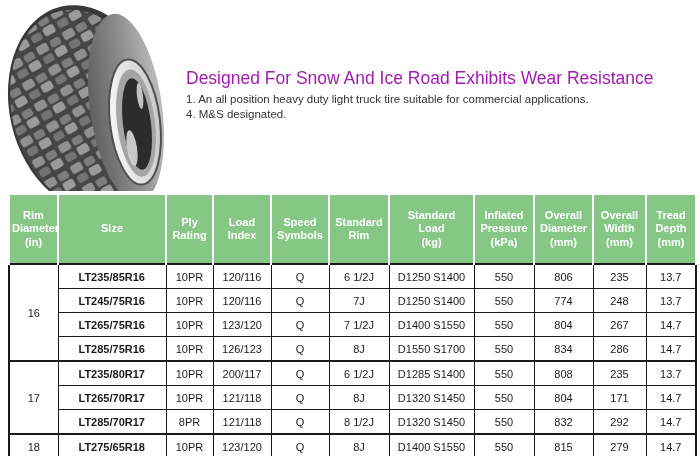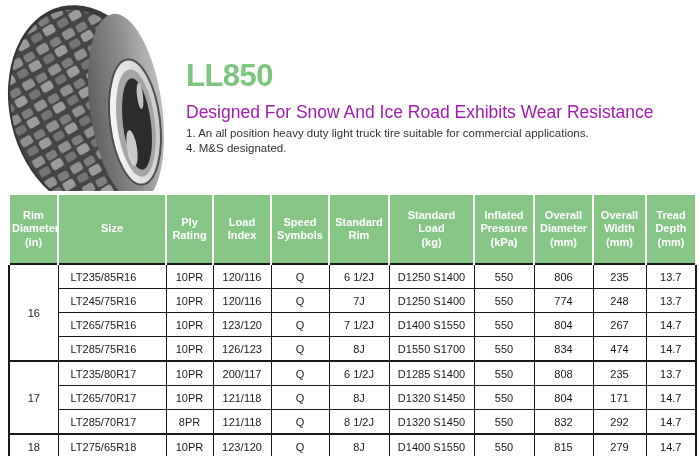--- a/index.html
+++ b/index.html
@@ -29,21 +29,21 @@
     border:2px solid #ffffff;border-bottom:0;
     white-space:pre-line;padding:0 2px;
   }
   table.spec tbody{border:2px solid var(--tbl-border,#1a1a1a);}
   table.spec td{
     border:1px solid var(--tbl-border,#1a1a1a);
     font-size:11px;color:#1a1a1a;background:#fff;
     height:23px;text-align:center;vertical-align:middle;
     padding:0 3px;white-space:nowrap;overflow:hidden;
   }
-  table.spec td.size-cell{text-align:left;padding-left:12px;}
+  table.spec td.size-cell{text-align:left;padding-left:20px;font-weight:bold;}
   table.spec tr.group-start td{border-top:2px solid var(--tbl-border,#1a1a1a);}
 </style>
 </head>
 <body>
 
 <div class="page">
 
   <div class="tire">
     <svg width="168" height="191" viewBox="0 0 168 191" xmlns="http://www.w3.org/2000/svg">
       <defs>
@@ -71,21 +71,20 @@
       <ellipse cx="122" cy="108" rx="36" ry="95" fill="url(#sidewall)" transform="rotate(-8 122 108)"></ellipse>
       <ellipse cx="131" cy="122" rx="25" ry="63" fill="url(#rimring)" stroke="#4f4f4f" stroke-width="2" transform="rotate(-7 131 122)"></ellipse>
       <ellipse cx="132" cy="123" rx="19" ry="54" fill="#a5a5a5" transform="rotate(-7 132 123)"></ellipse>
       <ellipse cx="133" cy="124" rx="14" ry="46" fill="#2c2c2c" transform="rotate(-7 133 124)"></ellipse>
       <ellipse cx="128" cy="148" rx="5" ry="18" fill="#d9d9d9" opacity="0.9" transform="rotate(-9 128 148)"></ellipse>
       <ellipse cx="136" cy="96" rx="3" ry="13" fill="#e9e9e9" opacity="0.8" transform="rotate(-7 136 96)"></ellipse>
     </svg>
   </div>
 
   <div class="intro">
-    <h1 class="model-title">LL850</h1>
     <h2 class="tagline">Designed For Snow And Ice Road Exhibits Wear Resistance</h2>
     <div class="feature-list" id="feature-list">
         <div>1. An all position heavy duty light truck tire suitable for commercial applications.</div>
         <div>4. M&amp;S designated.</div>
       </div>
   </div>
 
   <table class="spec">
     <colgroup id="colgroup">
         <col style="width: 49px;">
@@ -171,21 +170,21 @@
         </tr>
         <tr>
           <td class="size-cell">LT285/75R16</td>
           <td>10PR</td>
           <td>126/123</td>
           <td>Q</td>
           <td>8J</td>
           <td>D1550 S1700</td>
           <td>550</td>
           <td>834</td>
-          <td>474</td>
+          <td>286</td>
           <td>14.7</td>
         </tr>
         <tr class="group-start">
           <td rowspan="3">17</td>
           <td class="size-cell">LT235/80R17</td>
           <td>10PR</td>
           <td>200/117</td>
           <td>Q</td>
           <td>6 1/2J</td>
           <td>D1285 S1400</td>

